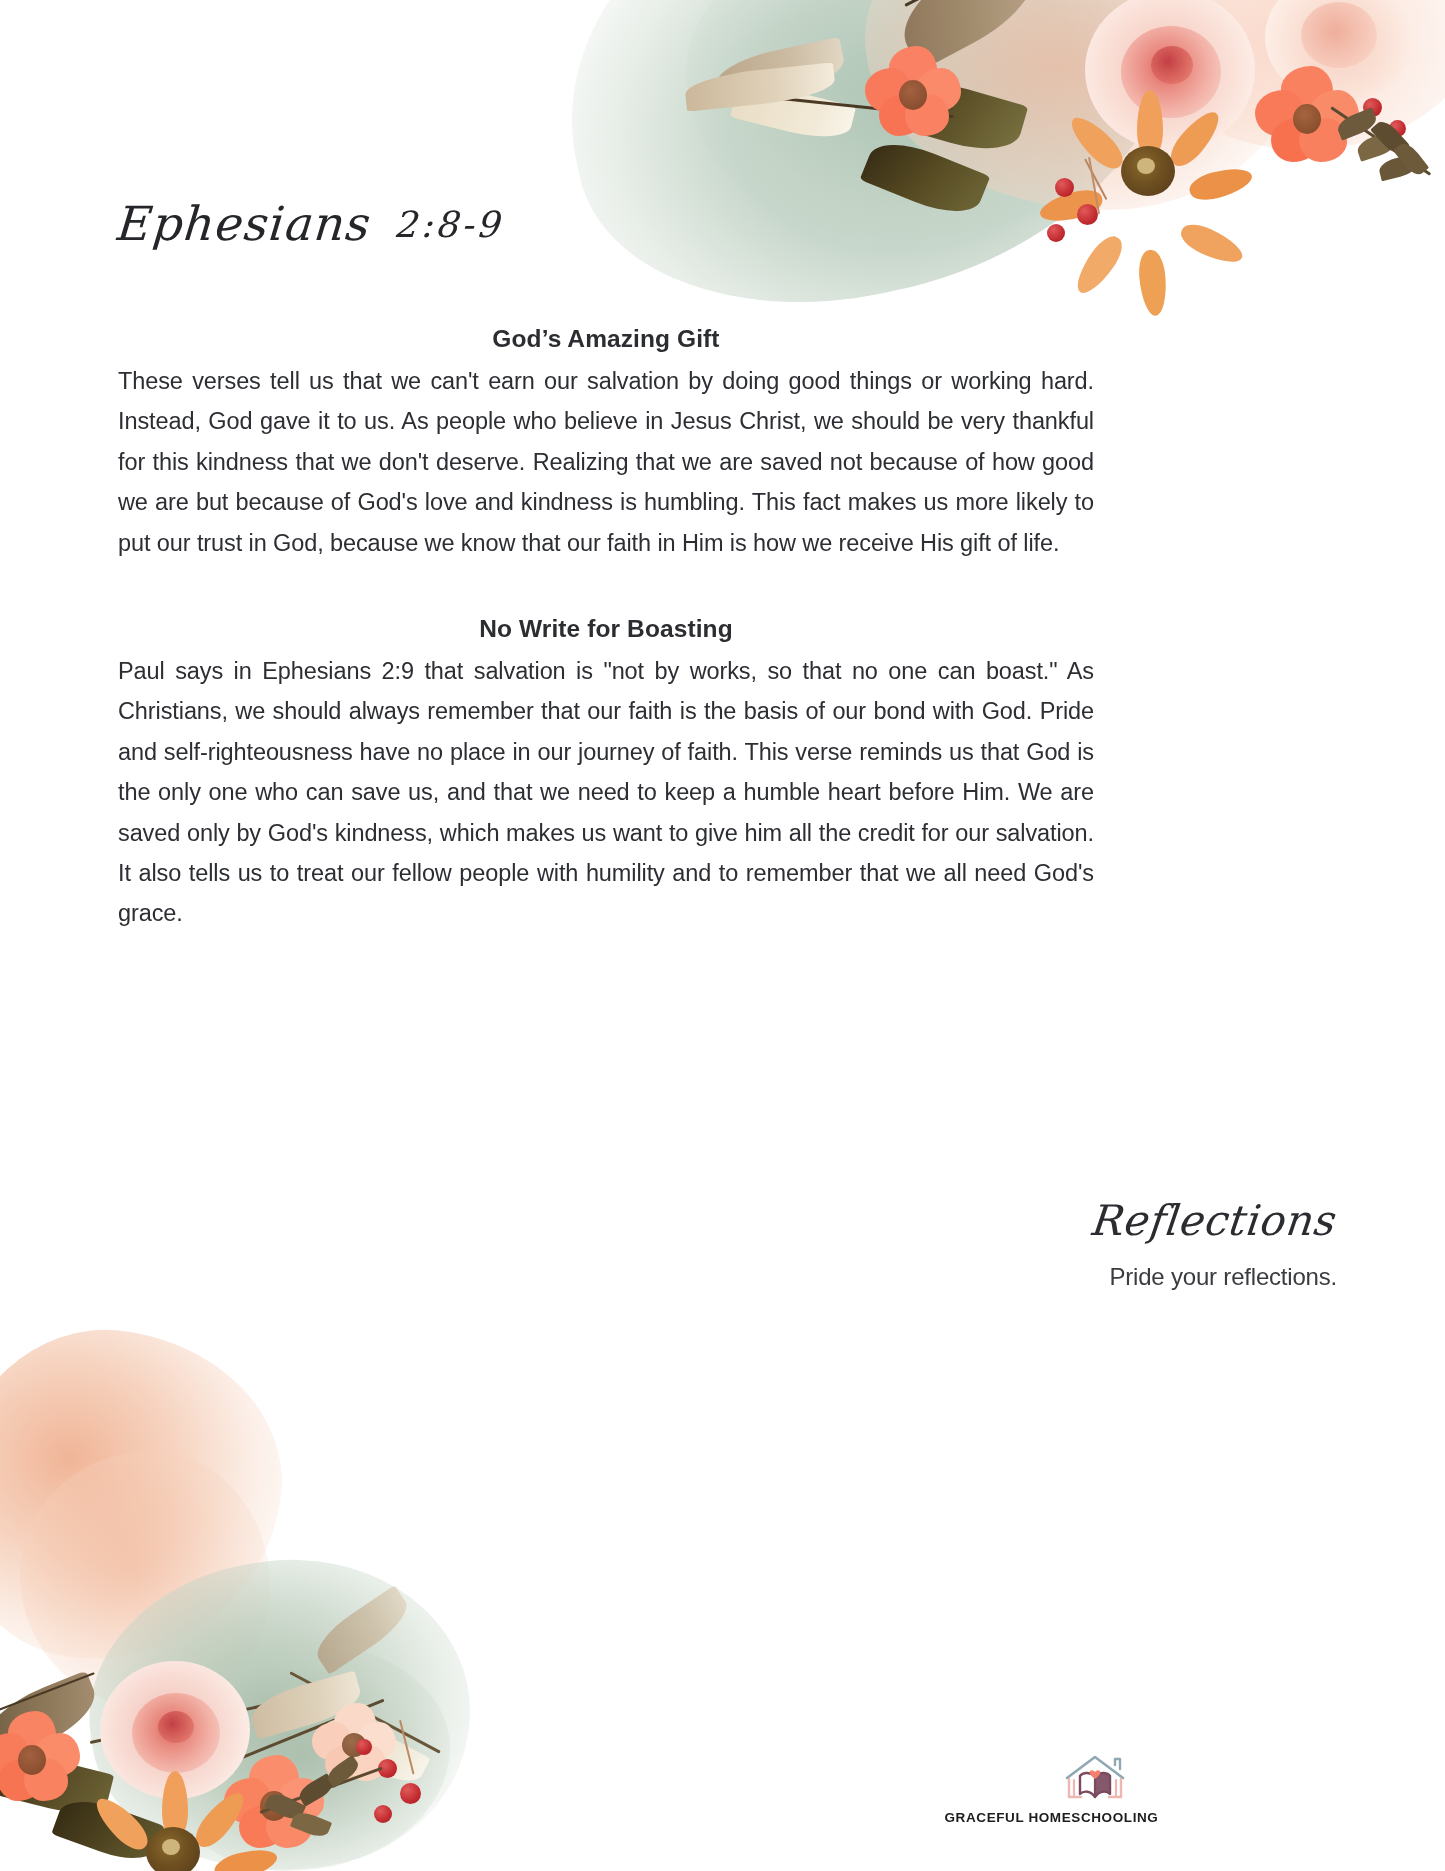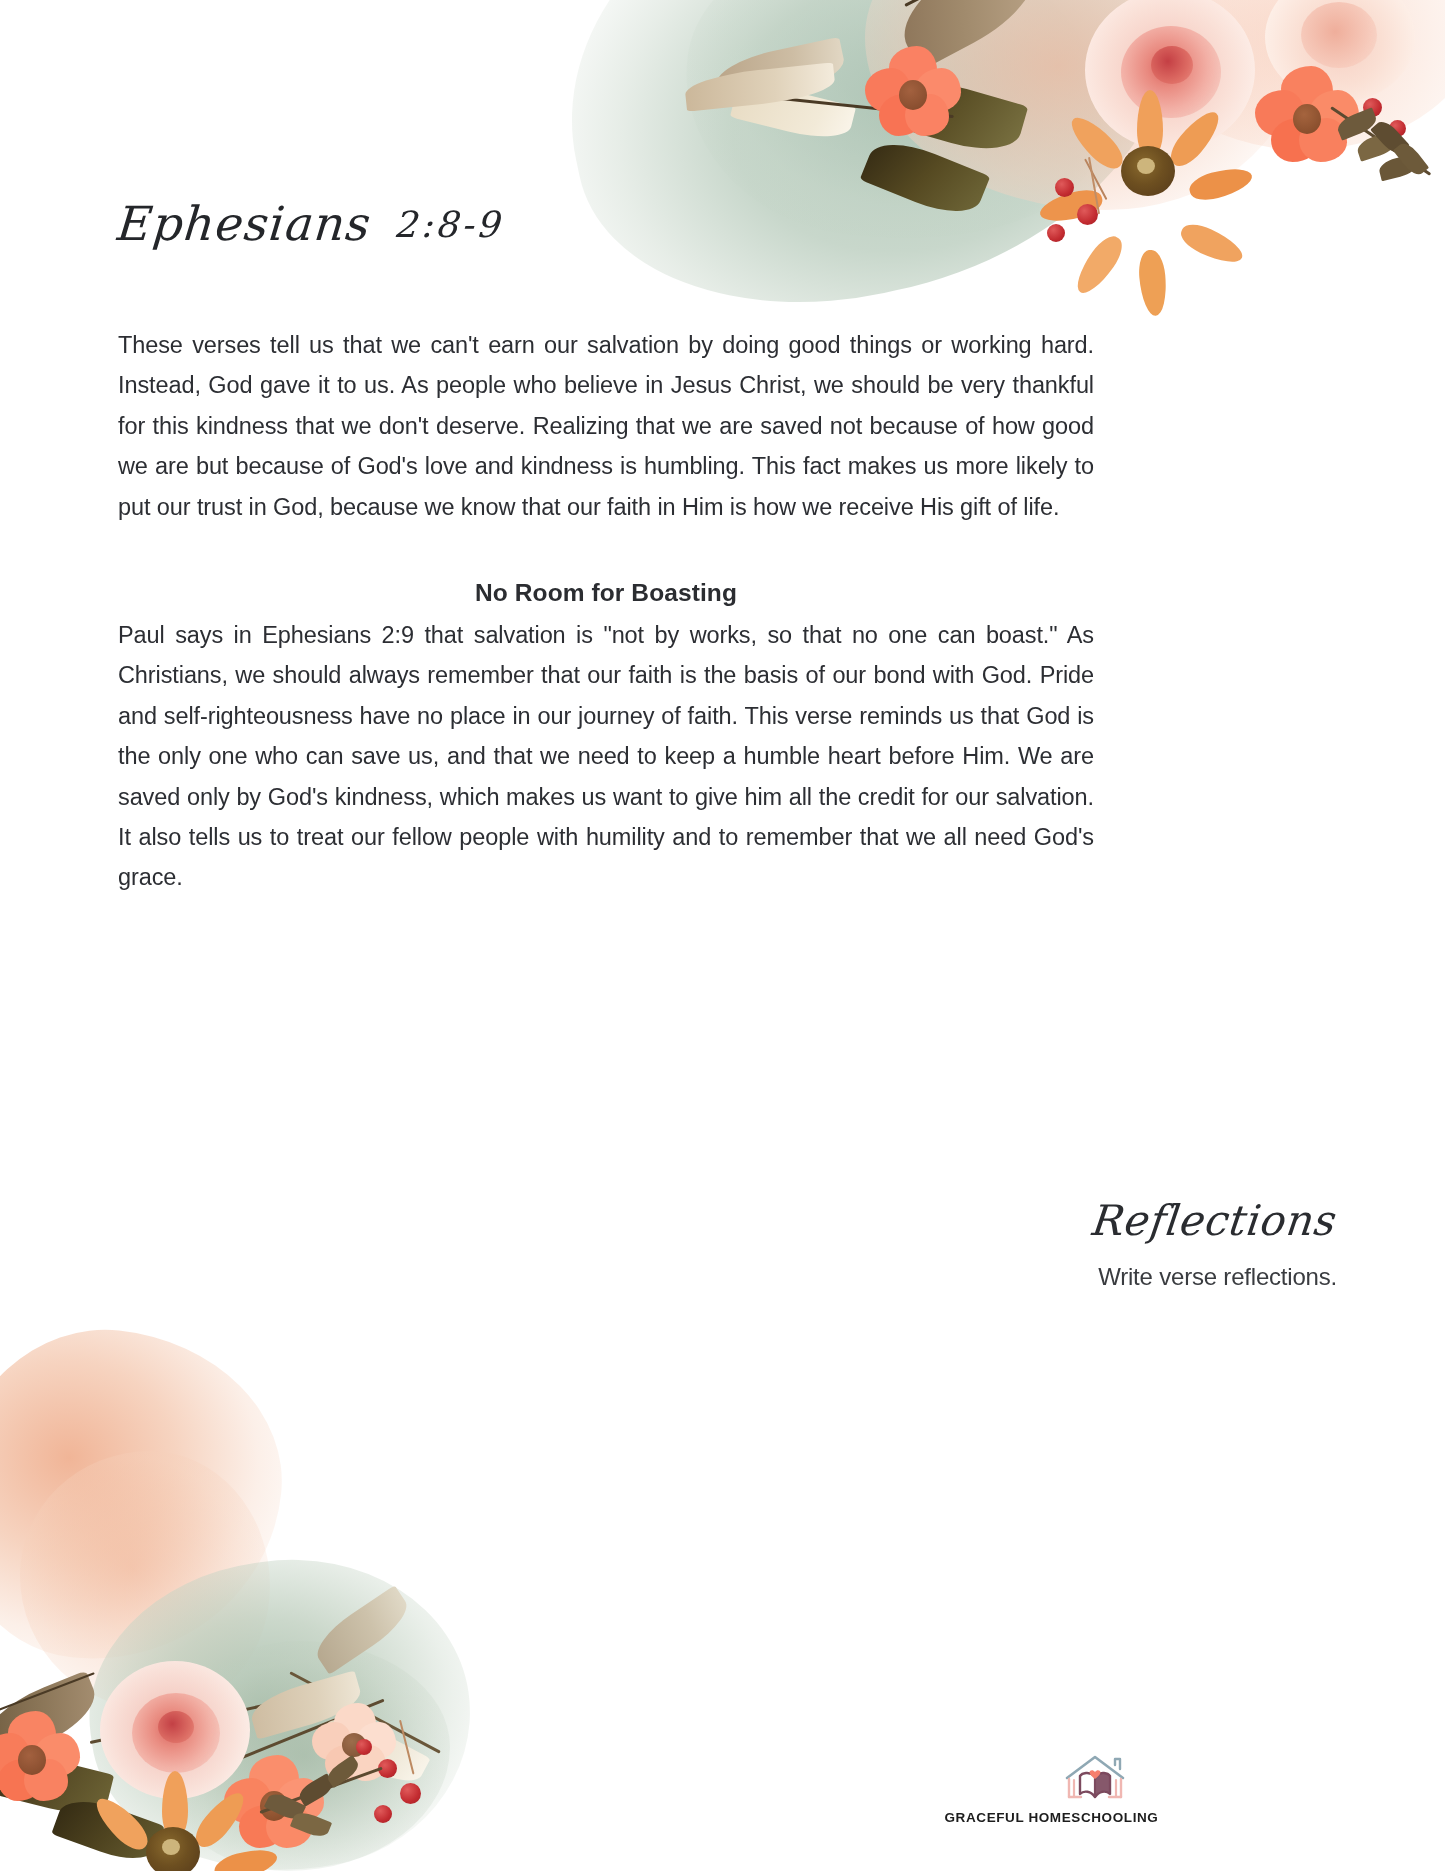--- a/index.html
+++ b/index.html
@@ -291,33 +291,34 @@
         background: linear-gradient(95deg,#cbb79a 0%,#e0d2ba 60%,#f4ecdd 100%); transform: rotate(-6deg);"></div>
   </div>
 
   <div class="verse-title">
     <span>Ephesians</span><span class="ref">2:8-9</span>
   </div>
 
   <div class="content">
 
     <div class="section">
+      <h2 class="sec-head">God’s Amazing Gift</h2>
       <p class="sec-body">These verses tell us that we can't earn our salvation by doing good things or working hard. Instead, God gave it to us. As people who believe in Jesus Christ, we should be very thankful for this kindness that we don't deserve. Realizing that we are saved not because of how good we are but because of God's love and kindness is humbling. This fact makes us more likely to put our trust in God, because we know that our faith in Him is how we receive His gift of life.</p>
     </div>
 
     <div class="section">
-      <h2 class="sec-head">No Room for Boasting</h2>
+      <h2 class="sec-head">No Write for Boasting</h2>
       <p class="sec-body">Paul says in Ephesians 2:9 that salvation is "not by works, so that no one can boast." As Christians, we should always remember that our faith is the basis of our bond with God. Pride and self-righteousness have no place in our journey of faith. This verse reminds us that God is the only one who can save us, and that we need to keep a humble heart before Him. We are saved only by God's kindness, which makes us want to give him all the credit for our salvation. It also tells us to treat our fellow people with humility and to remember that we all need God's grace.</p>
     </div>
 
   </div>
 
   <div class="reflections-wrap">
     <div class="reflections-title">Reflections</div>
-    <div class="reflections-sub">Write verse reflections.</div>
+    <div class="reflections-sub">Pride your reflections.</div>
   </div>
 
   <div class="art art-bottom" aria-hidden="true">
 
     <div style="position:absolute; top:20px; left:-10px; width:330px; height:330px;
         background: radial-gradient(ellipse at 35% 40%,
           rgba(238,168,133,0.85) 0%,
           rgba(243,195,168,0.72) 35%,
           rgba(248,220,204,0.45) 62%,
           rgba(252,240,232,0.16) 82%,

